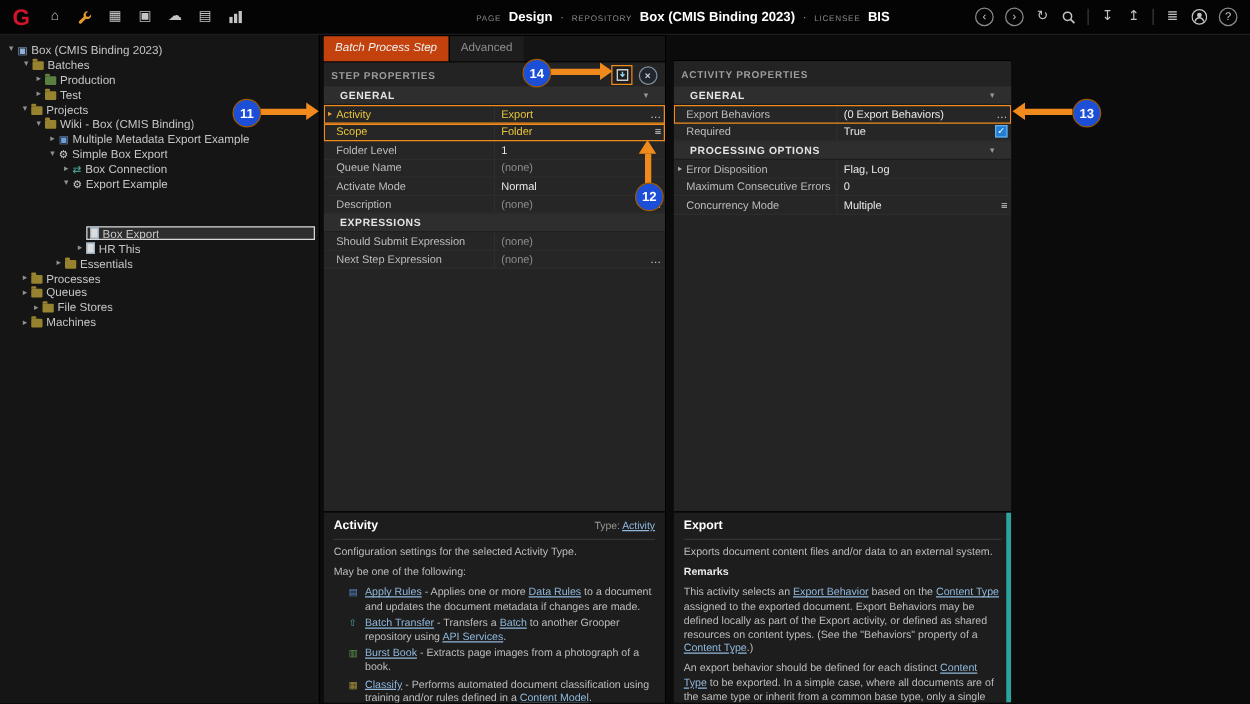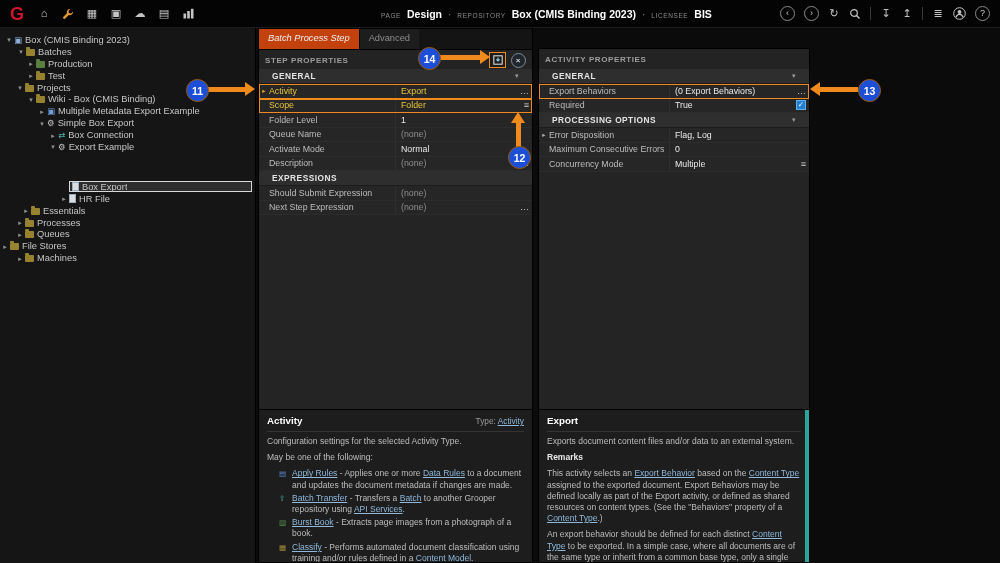--- a/index.html
+++ b/index.html
@@ -243,45 +243,45 @@
         <span class="tcaret"></span>
         <span class="selwrap">
           <span class="ticon doc"></span>
           <span class="tlabel">Box Export</span>
         </span>
       </div>
       <div class="trow" style="padding-left: 59px;">
         <span class="tcaret">▸</span>
         <span class="twrap">
           <span class="ticon doc"></span>
-          <span class="tlabel">HR File</span>
-        </span>
-      </div>
-      <div class="trow" style="padding-left: 21px;">
+          <span class="tlabel">HR This</span>
+        </span>
+      </div>
+      <div class="trow" style="padding-left: 42px;">
         <span class="tcaret">▸</span>
         <span class="twrap">
           <span class="ticon folder"></span>
           <span class="tlabel">Essentials</span>
         </span>
       </div>
       <div class="trow" style="padding-left: 15px;">
         <span class="tcaret">▸</span>
         <span class="twrap">
           <span class="ticon folder"></span>
           <span class="tlabel">Processes</span>
         </span>
       </div>
       <div class="trow" style="padding-left: 15px;">
         <span class="tcaret">▸</span>
         <span class="twrap">
           <span class="ticon folder"></span>
           <span class="tlabel">Queues</span>
         </span>
       </div>
-      <div class="trow" style="">
+      <div class="trow" style=" margin-left: 24px;">
         <span class="tcaret">▸</span>
         <span class="twrap">
           <span class="ticon folder"></span>
           <span class="tlabel">File Stores</span>
         </span>
       </div>
       <div class="trow" style="padding-left: 15px;">
         <span class="tcaret">▸</span>
         <span class="twrap">
           <span class="ticon folder"></span>

